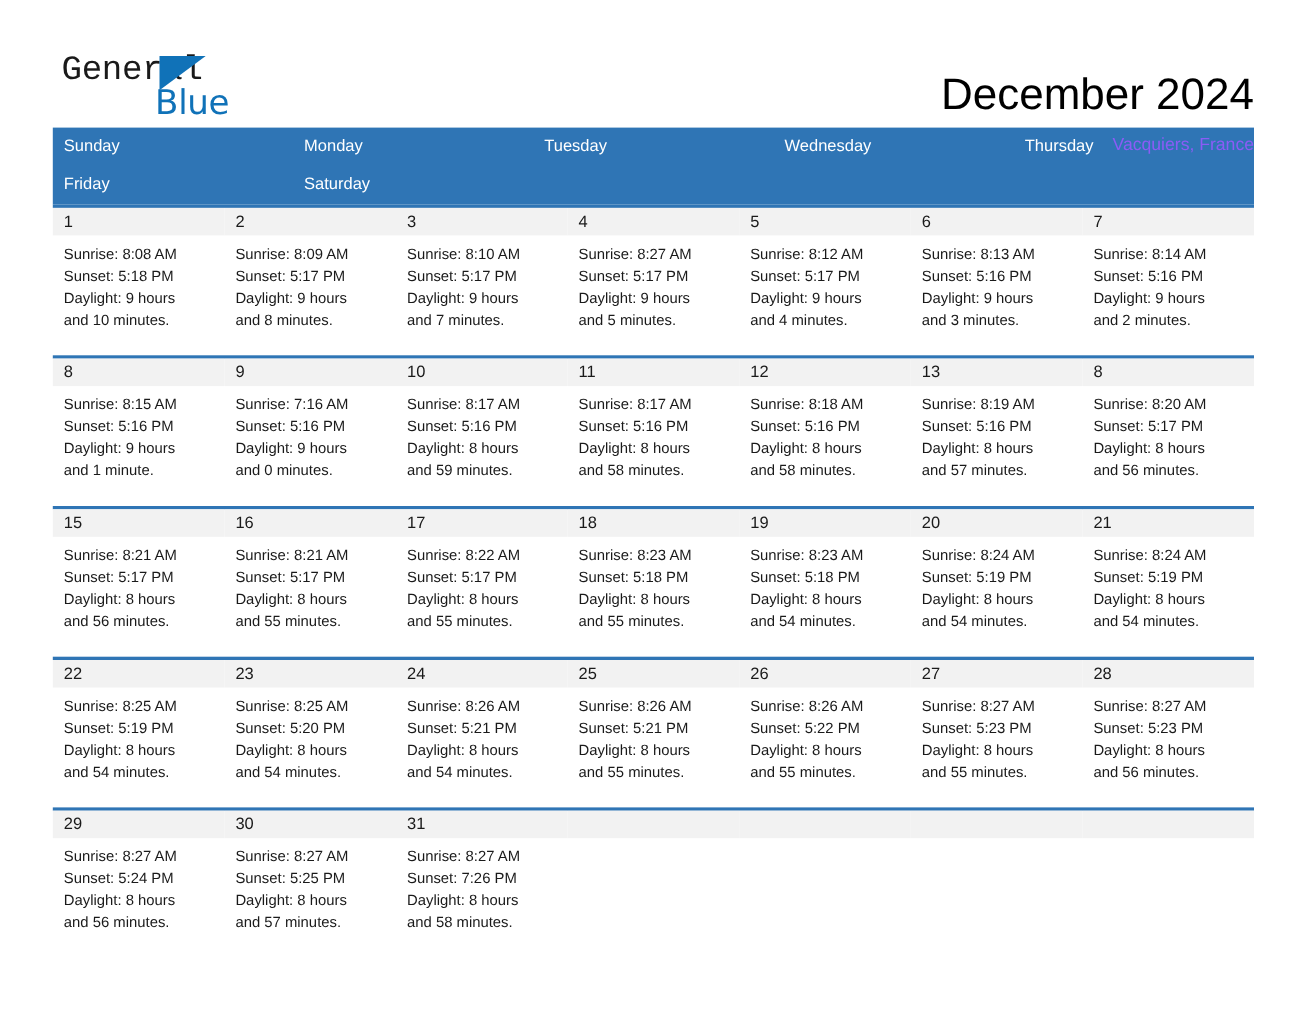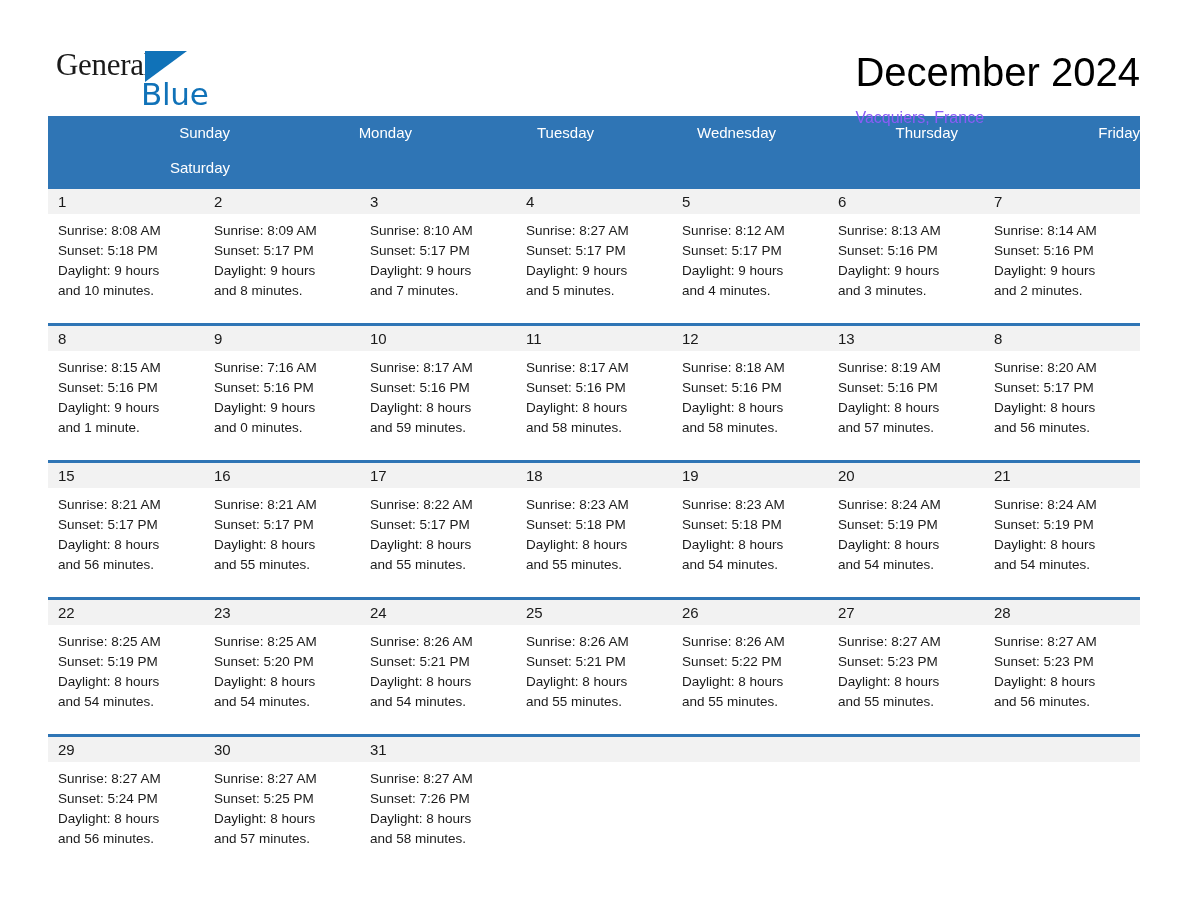--- a/index.html
+++ b/index.html
@@ -38,21 +38,21 @@
     flex: 0 0 auto;
   }
   .logo-general {
     position: absolute;
     left: 8px;
     top: 2px;
     font-size: 31px;
     line-height: 34px;
     letter-spacing: -0.3px;
     color: #1a1a1a;
-    font-family: Liberation Serif, serif;
+    font-family: Liberation Mono, monospace;
     font-weight: 400;
   }
   .logo-triangle {
     position: absolute;
     left: 97px;
     top: 5px;
     width: 0;
     height: 0;
     border-left: 42px solid #1072b8;
     border-bottom: 31px solid transparent;
@@ -63,23 +63,24 @@
     top: 31px;
     font-size: 31px;
     line-height: 34px;
     letter-spacing: -0.3px;
     color: #1072b8;
     font-family: "DejaVu Sans", sans-serif;
     font-weight: 400;
     margin-left: 18px;
   }
   .titles {
-    text-align: left;
+    text-align: right;
     flex: 0 0 auto;
     padding-top: 2px;
+    margin-top: 14px;
   }
   .month-title {
     font-size: 40px;
     line-height: 48px;
     font-weight: 400;
     color: #000000;
     letter-spacing: 0px;
     white-space: nowrap;
   }
   .location {
@@ -91,23 +92,22 @@
     white-space: nowrap;
   }
 
   
   .calendar {
     width: 1092px;
     margin-top: 12px;
   }
   .dow-row {
     display: grid;
-    grid-template-columns: repeat(6, 1fr);
+    grid-template-columns: repeat(5, 1fr);
     background: #2f75b5;
-    text-align: right;
   }
   .dow {
     color: #ffffff;
     font-size: 15px;
     line-height: 18px;
     padding: 8px 0 9px 10px;
     box-sizing: border-box;
     white-space: nowrap;
   }
   .week {

